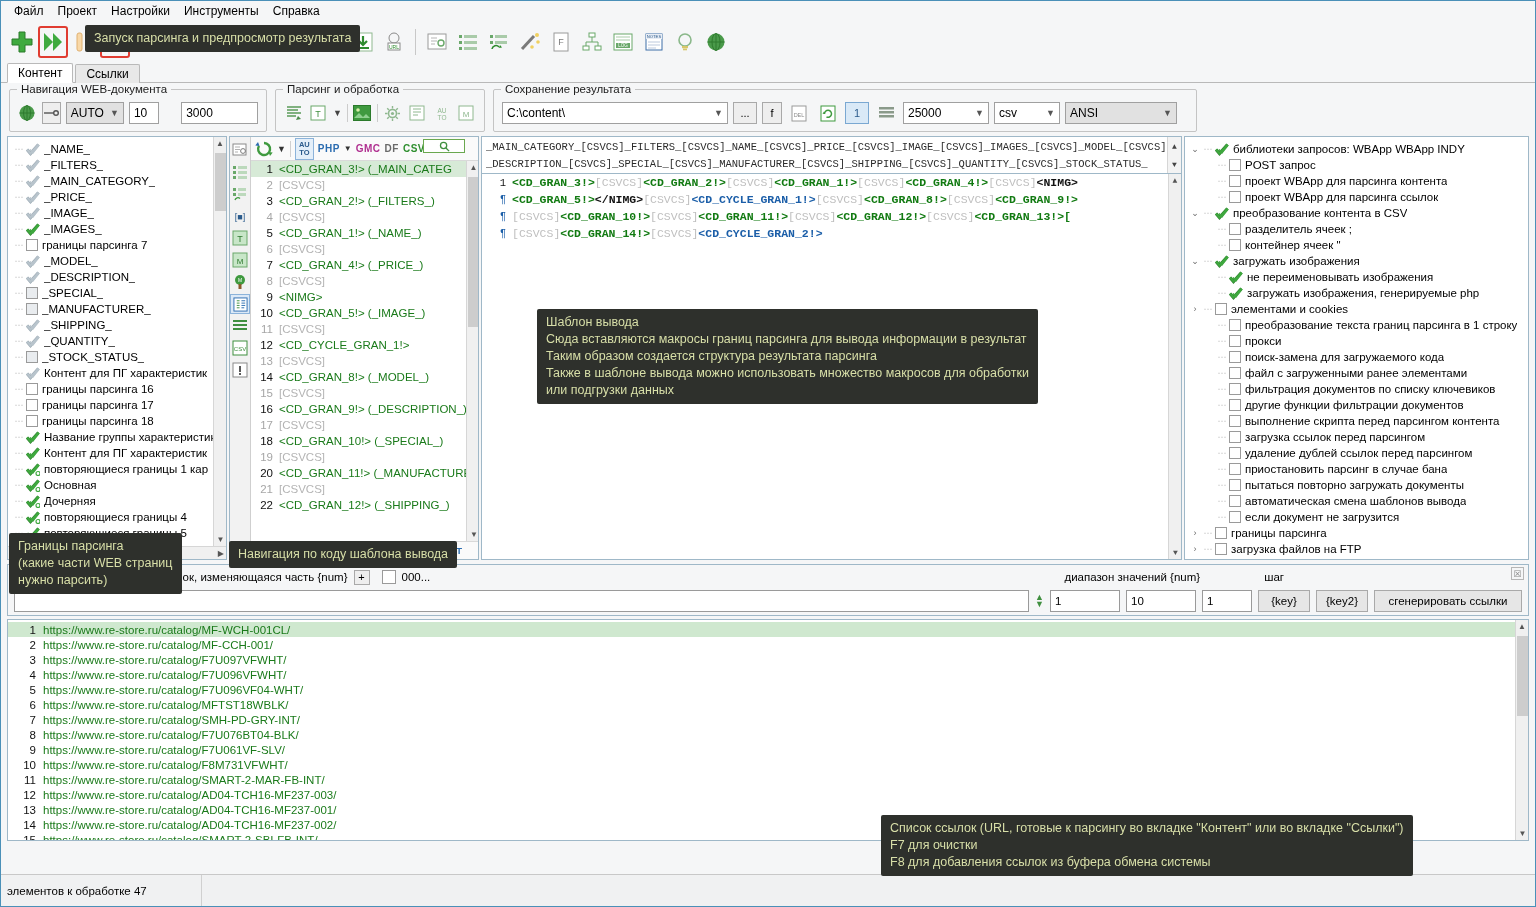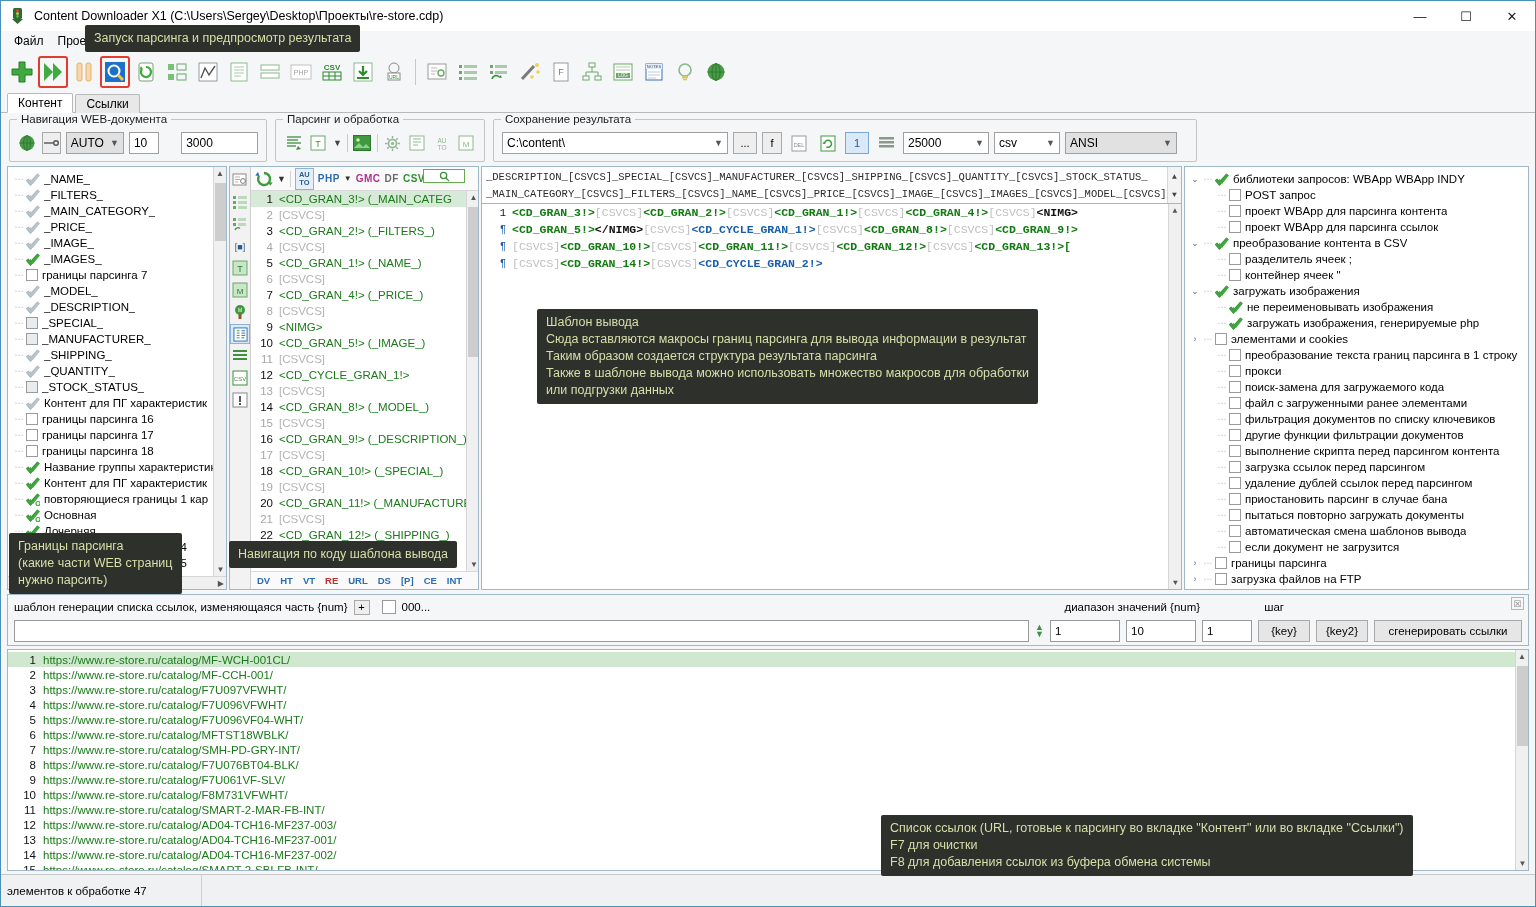--- a/index.html
+++ b/index.html
@@ -251,37 +251,20 @@
   .sb-sep { width: 1px; height: 100%; background: #d0d0d0; }
 
   
   svg { display: block; }
 </style>
 </head>
 <body>
 
 <div id="app">
 
-  <div class="titlebar">
-    <span class="title-icon">
-      <svg width="18" height="18" viewBox="0 0 18 18">
-        <rect x="4" y="1" width="9" height="11" rx="1.5" fill="#2f6b2f"></rect>
-        <circle cx="8.5" cy="3.7" r="1.4" fill="#e04040"></circle>
-        <circle cx="8.5" cy="6.6" r="1.4" fill="#e8c43a"></circle>
-        <circle cx="8.5" cy="9.5" r="1.4" fill="#4caf50"></circle>
-        <path d="M3 12 L14 12 L8.5 17 Z" fill="#2f6b2f"></path>
-      </svg>
-    </span>
-    <span class="title-text">Content Downloader X1 (C:\Users\Sergey\Desktop\Проекты\re-store.cdp)</span>
-    <div class="win-btns">
-      <div class="win-btn">—</div>
-      <div class="win-btn">☐</div>
-      <div class="win-btn">✕</div>
-    </div>
-  </div>
 
   <div class="menubar">
     <span class="menu-item">Файл</span>
     <span class="menu-item">Проект</span>
     <span class="menu-item">Настройки</span>
     <span class="menu-item">Инструменты</span>
     <span class="menu-item">Справка</span>
   </div>
 
   <div class="toolbar">
@@ -1047,22 +1030,22 @@
           <span>DS</span>
           <span>[P]</span>
           <span>CE</span>
           <span>INT</span>
         </div>
       </div>
     </div>
 
     <div class="big-col">
       <div class="macro-head">
+        <div>_MAIN_CATEGORY_[CSVCS]_FILTERS_[CSVCS]_NAME_[CSVCS]_PRICE_[CSVCS]_IMAGE_[CSVCS]_IMAGES_[CSVCS]_MODEL_[CSVCS]</div>
         <div>_DESCRIPTION_[CSVCS]_SPECIAL_[CSVCS]_MANUFACTURER_[CSVCS]_SHIPPING_[CSVCS]_QUANTITY_[CSVCS]_STOCK_STATUS_</div>
-        <div>_MAIN_CATEGORY_[CSVCS]_FILTERS_[CSVCS]_NAME_[CSVCS]_PRICE_[CSVCS]_IMAGE_[CSVCS]_IMAGES_[CSVCS]_MODEL_[CSVCS]</div>
         <div class="spin">
           <span>▲</span>
           <span>▼</span>
         </div>
       </div>
       <div class="bigcode">
         <div id="bigcode-lines">
             <div class="bline">
               <span class="bgut">1</span>
               <span class="tk-g">&lt;CD_GRAN_3!&gt;</span>

